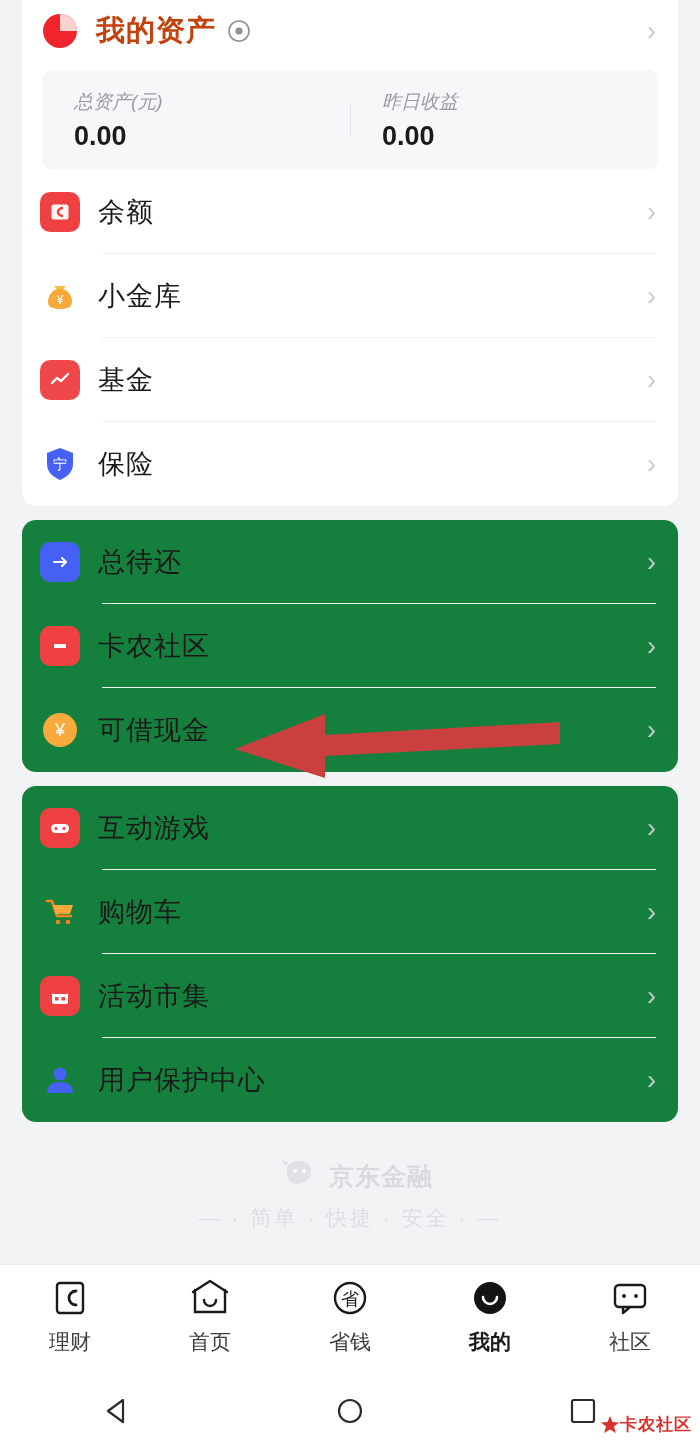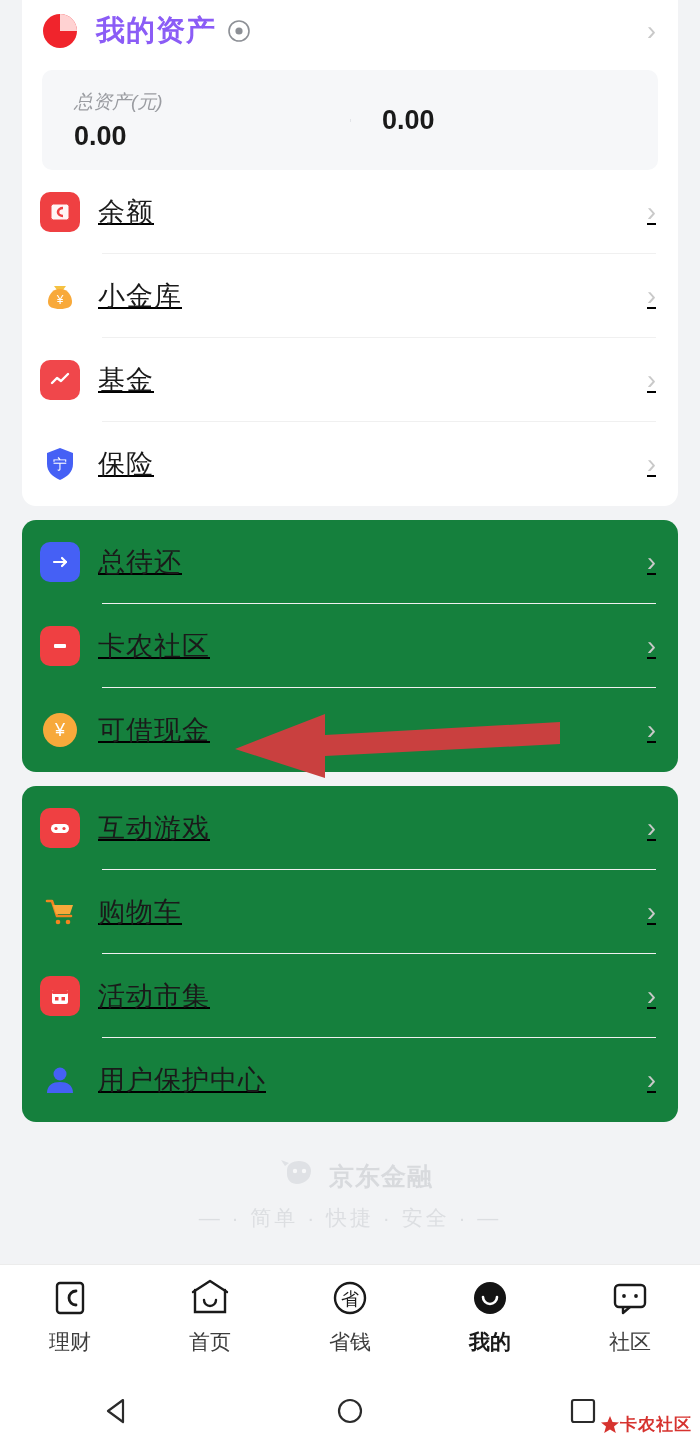--- a/index.html
+++ b/index.html
@@ -27,21 +27,21 @@
     padding-top:0;
   }
   .assets-header {
     display:flex;
     align-items:center;
     height:62px;
     padding:0 22px 0 18px;
   }
   .assets-title {
     font-size:29px;
-    color:#8b5cf6;
+    color:#c2410c;
     font-weight:600;
     margin-left:16px;
     letter-spacing:1px;
     text-align:right;
   }
   .eye-wrap { margin-left:10px; display:flex; align-items:center; }
   .chevron {
     margin-left:auto;
     color:#c9c9c9;
     font-size:27px;
@@ -71,21 +71,20 @@
   .assets-label { font-size:19px; color:#9a9ca1; margin-bottom:6px;font-style:italic; }
   .assets-value { font-size:27px; color:#1a1a1a; font-weight:700; }
 
   
   .row {
     display:flex;
     align-items:center;
     height:84px;
     padding:0 22px 0 18px;
     position:relative;
-    text-decoration:underline;
   }
   .row-sep::after {
     content:"";
     position:absolute;
     left:80px; right:22px; bottom:0;
     height:1px;
     background:#f0f0f0;
   }
   .row-label {
     font-size:27px;
@@ -203,20 +202,21 @@
     </span>
     <span class="chevron">›</span>
   </div>
 
   <div class="assets-box">
     <div class="assets-cell">
       <div class="assets-label">总资产(元)</div>
       <div class="assets-value">0.00</div>
     </div>
     <div class="assets-cell">
+      <div class="assets-label">昨日收益</div>
       <div class="assets-value">0.00</div>
     </div>
   </div>
 
   <div class="row row-sep">
     <span class="icon-box" style="background:#ef4042;">
       <svg width="26" height="26" viewBox="0 0 26 26">
         <rect x="4" y="5" width="18" height="16" rx="2.5" fill="#fff" opacity=".95"></rect>
         <rect x="4" y="5" width="18" height="16" rx="2.5" fill="none" stroke="#ef4042" stroke-width="1"></rect>
         <path d="M16 9 a5 4 0 1 0 0 8" fill="none" stroke="#ef4042" stroke-width="2.6"></path>

